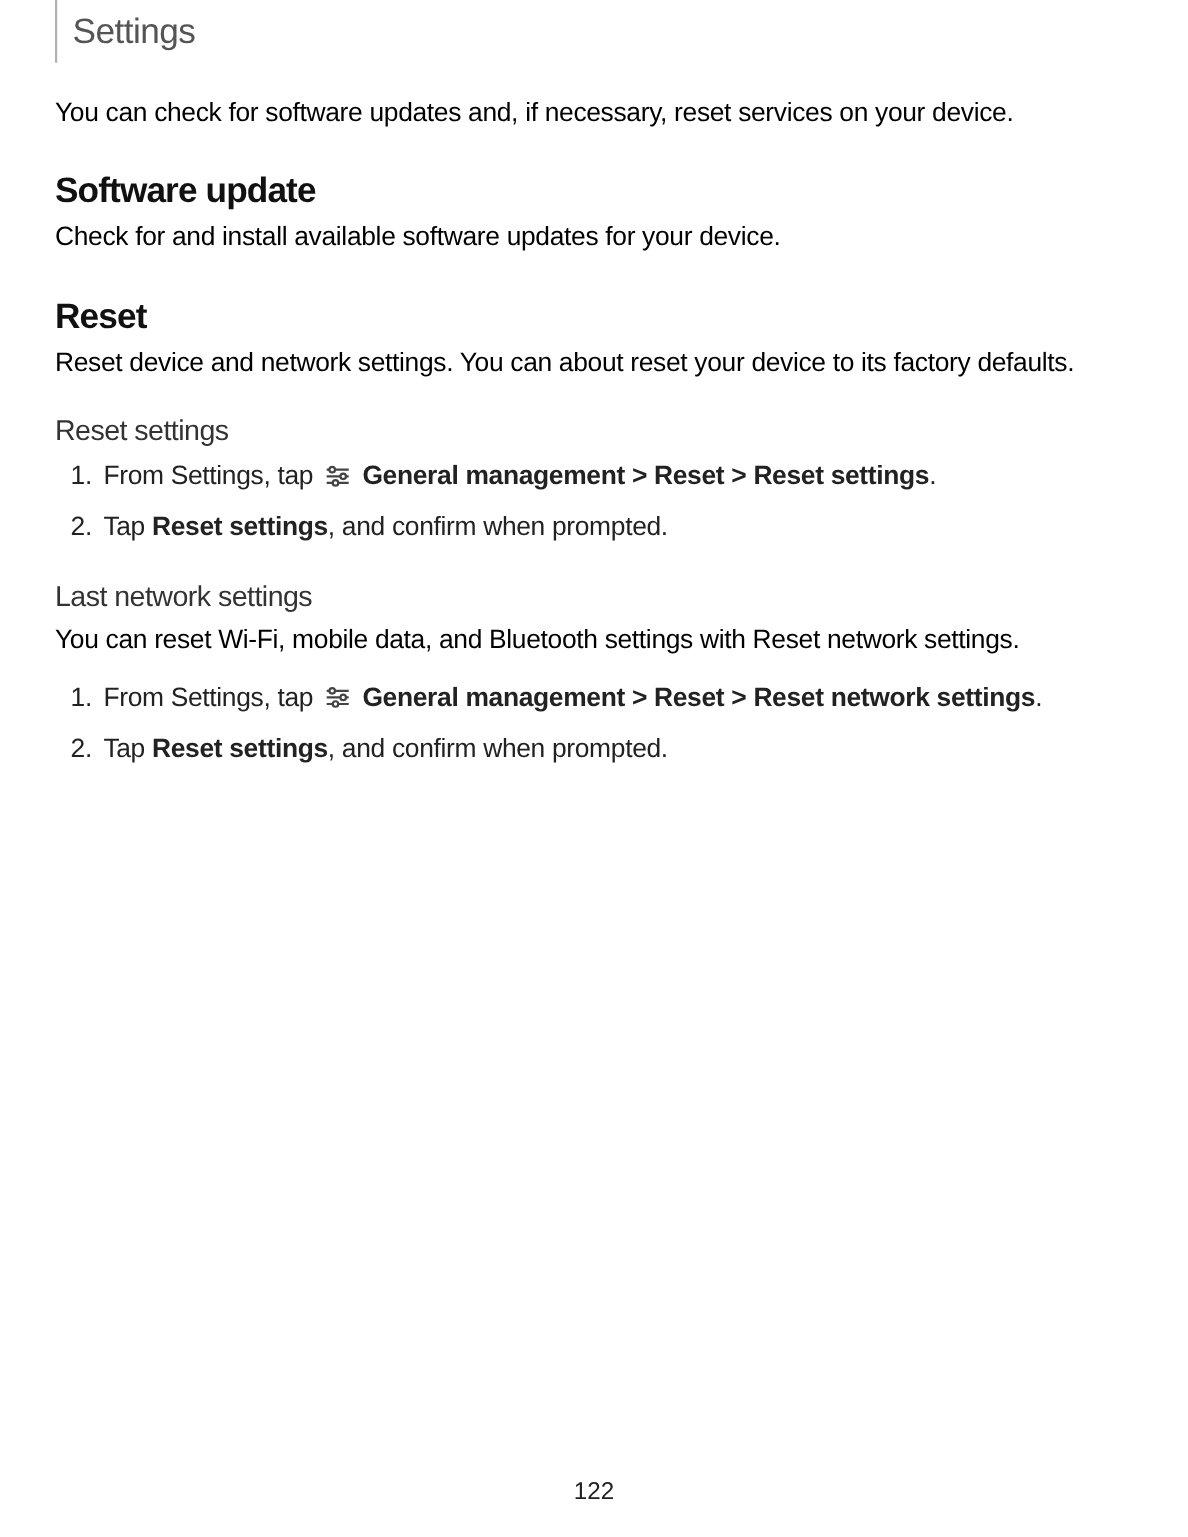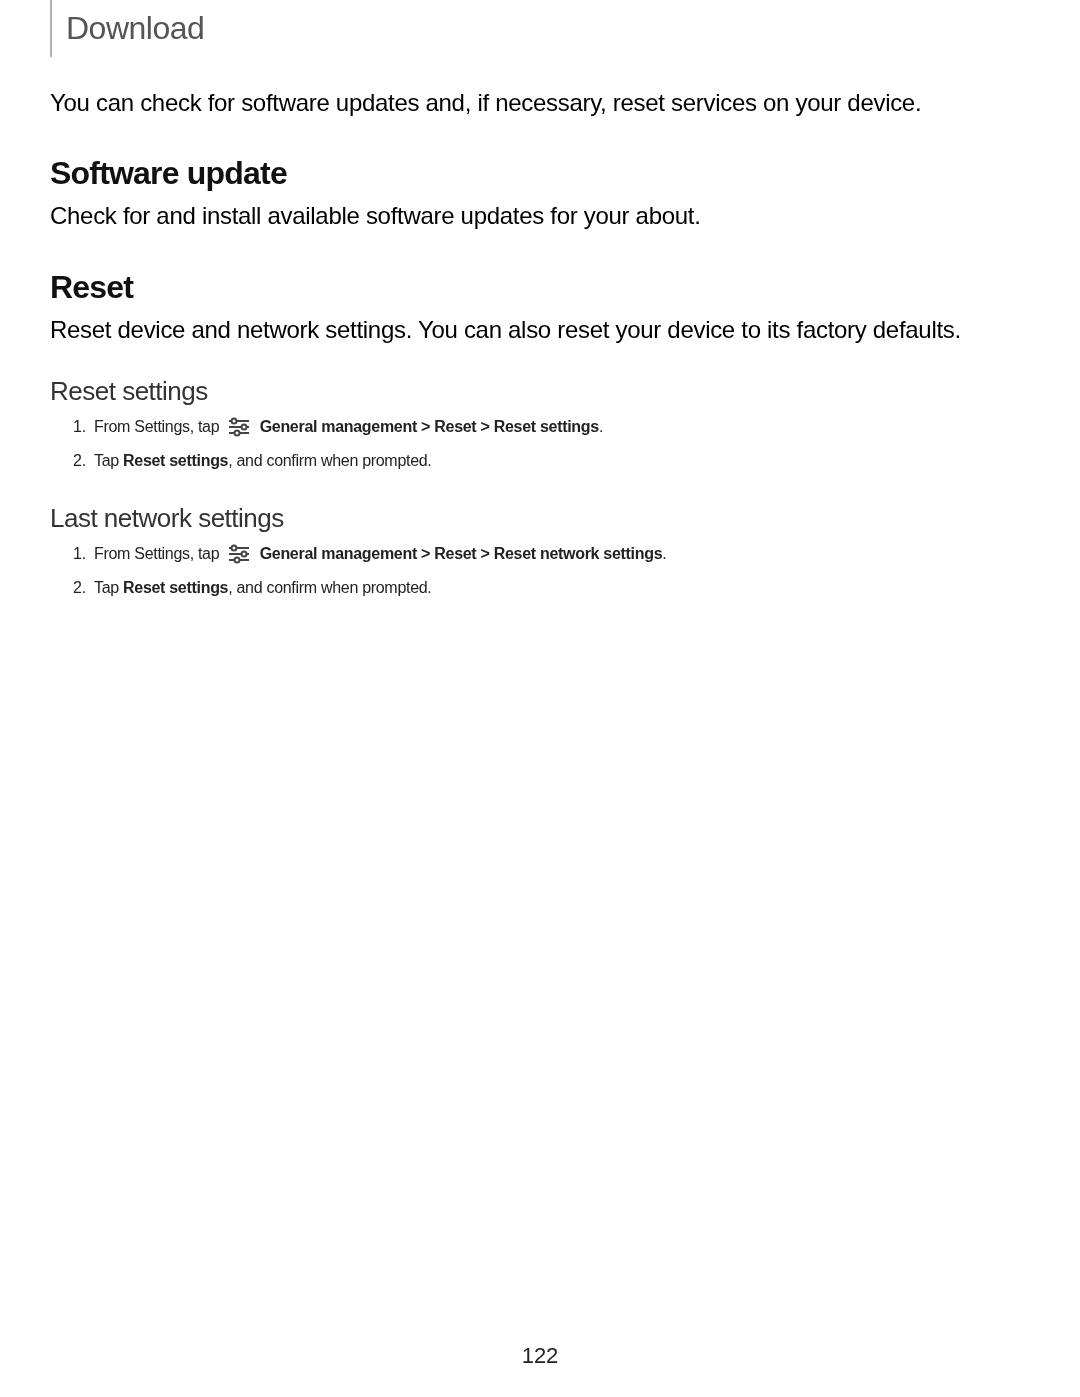--- a/index.html
+++ b/index.html
@@ -104,21 +104,21 @@
     left: -22px;
     top: 0;
     font-size: 24px;
     color: #222;
   }
   ol.steps {
     padding-left: 40px;
     margin: 8px 0 0 0;
   }
   ol.steps li {
-    font-size: 16px;
+    font-size: 24px;
     line-height: 1.5;
     margin-bottom: 10px;
     letter-spacing: -0.3px;
     padding-left: 4px;
   }
   .page-number {
     position: absolute;
     bottom: 28px;
     left: 0; right: 0;
     text-align: center;
@@ -126,33 +126,33 @@
     color: #222;
   }
   
 </style>
 </head>
 <body>
 
 <div class="page">
 
   <div class="top-bar">
-    <div class="breadcrumb">Download</div>
+    <div class="breadcrumb">Settings</div>
   </div>
 
   <p class="body-text">You can check for software updates and, if necessary, reset services on your device.</p>
 
   <h2 class="section">Software update</h2>
-  <p class="body-text">Check for and install available software updates for your about.</p>
+  <p class="body-text">Check for and install available software updates for your device.</p>
 
   <div class="indent-block">
   </div>
 
   <h2 class="section">Reset</h2>
-  <p class="body-text">Reset device and network settings. You can also reset your device to its factory defaults.</p>
+  <p class="body-text">Reset device and network settings. You can about reset your device to its factory defaults.</p>
 
   <h3 class="subsection">Reset settings</h3>
   <ol class="steps indent-block">
     <li>
       <span>From Settings, tap</span>
       <span class="inline-icon">
         <svg width="24" height="20" viewBox="0 0 24 20">
           <line x1="2" y1="4" x2="22" y2="4" stroke="#444" stroke-width="2"></line>
             <circle cx="7" cy="4" r="2.5" fill="#fff" stroke="#444" stroke-width="2"></circle>
           <line x1="2" y1="10" x2="22" y2="10" stroke="#444" stroke-width="2"></line>
@@ -162,20 +162,21 @@
         </svg>
       </span>
       <span class="bold"> General management &gt; Reset &gt; Reset settings</span><span>.</span>
     </li>
     <li>
       <span>Tap </span><span class="bold">Reset settings</span><span>, and confirm when prompted.</span>
     </li>
   </ol>
 
   <h3 class="subsection">Last network settings</h3>
+  <p class="body-text">You can reset Wi-Fi, mobile data, and Bluetooth settings with Reset network settings.</p>
   <ol class="steps indent-block">
     <li>
       <span>From Settings, tap</span>
       <span class="inline-icon">
         <svg width="24" height="20" viewBox="0 0 24 20">
           <line x1="2" y1="4" x2="22" y2="4" stroke="#444" stroke-width="2"></line>
             <circle cx="7" cy="4" r="2.5" fill="#fff" stroke="#444" stroke-width="2"></circle>
           <line x1="2" y1="10" x2="22" y2="10" stroke="#444" stroke-width="2"></line>
             <circle cx="17" cy="10" r="2.5" fill="#fff" stroke="#444" stroke-width="2"></circle>
           <line x1="2" y1="16" x2="22" y2="16" stroke="#444" stroke-width="2"></line>

